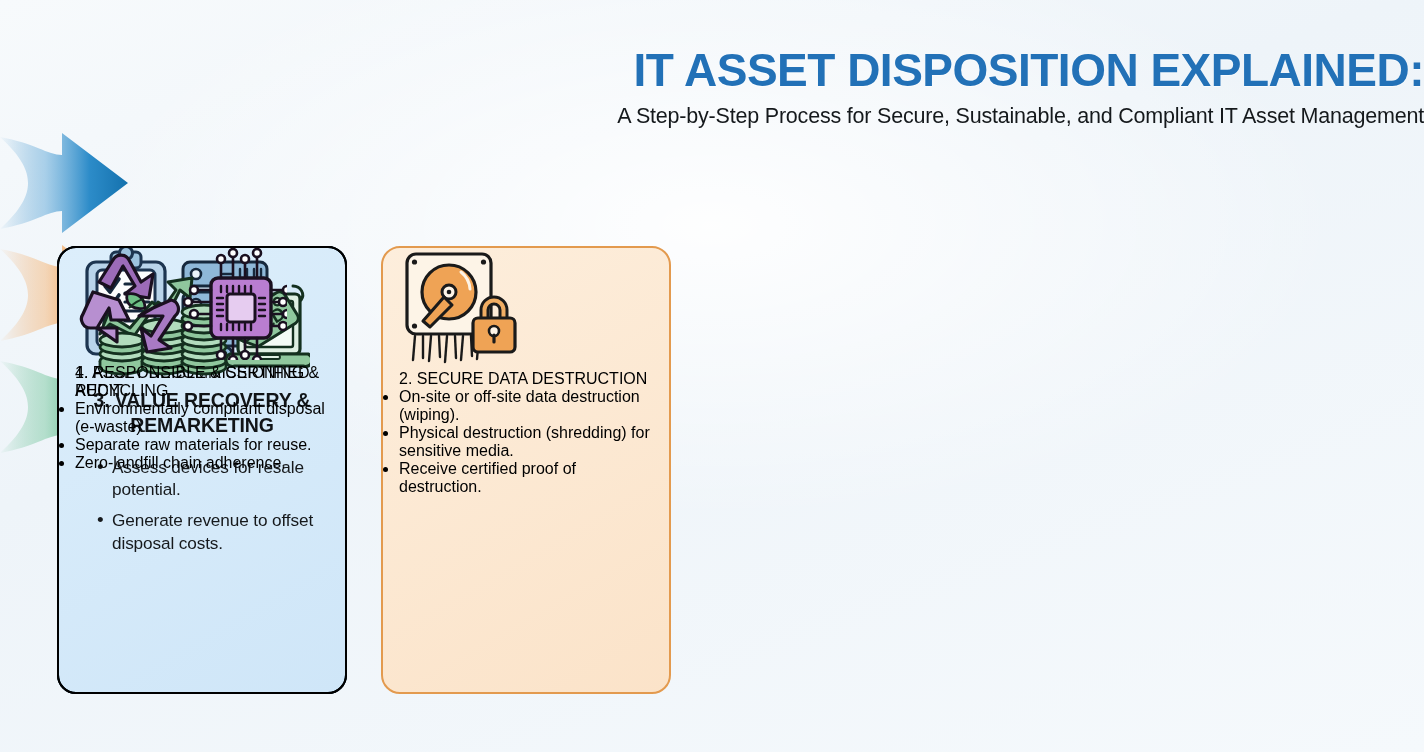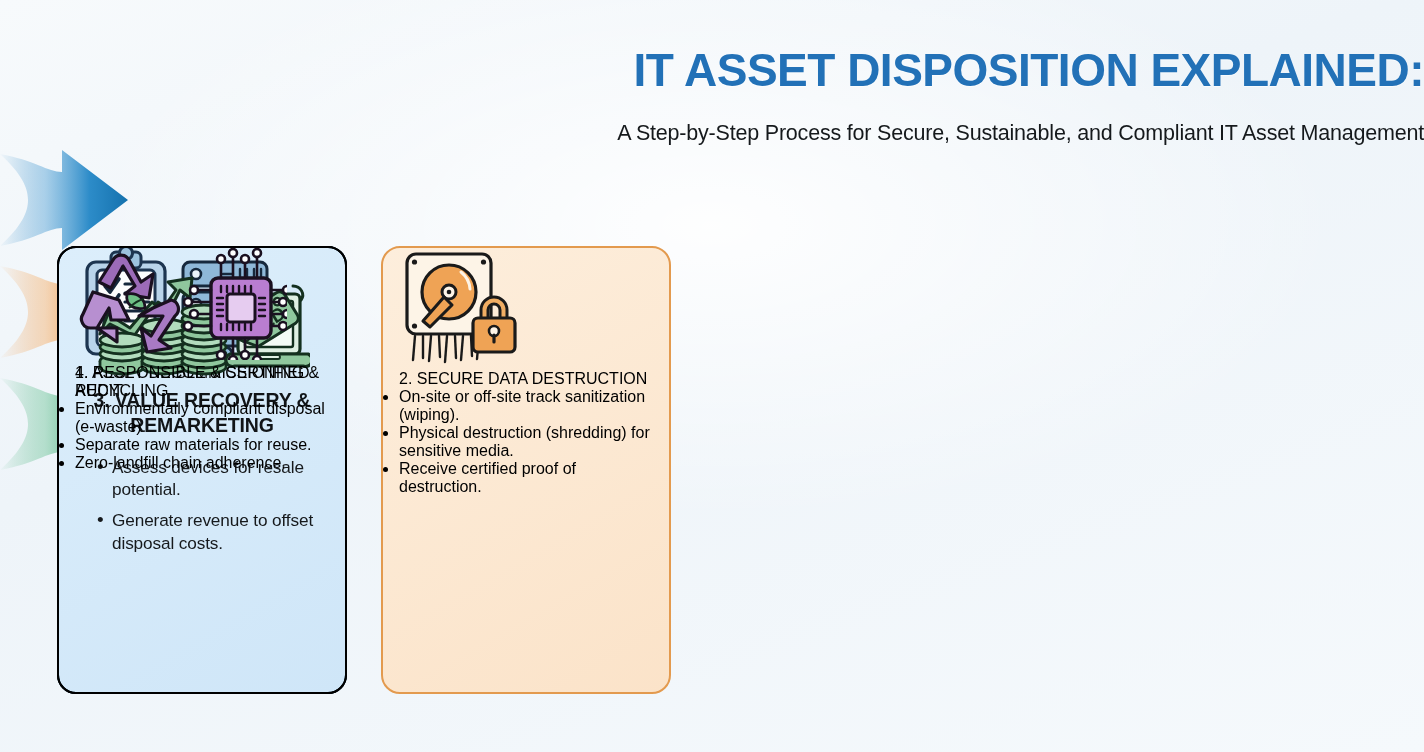--- a/index.html
+++ b/index.html
@@ -51,21 +51,21 @@
     font-size: 46px;
     font-weight: bold;
     letter-spacing: -0.5px;
     line-height: 1.16;
     text-transform: uppercase;
     text-shadow: 0 1px 0 rgba(255,255,255,0.6);
   }
   .title-line { display: block; }
 
   .subtitle {
-    margin-top: 24px;
+    margin-top: 7px;
     color: #15191c;
     font-size: 21.5px;
     font-weight: 500;
     letter-spacing: -0.2px;
   }
 
   
   .cards {
     position: absolute;
     top: 246px;
@@ -283,21 +283,21 @@
           <g>
             <path d="M82 62 a13 13 0 0 1 26 0 v10 h-7 v-10 a6 6 0 0 0 -12 0 v10 h-7 z" fill="#f0ad63" stroke="#1a1a1a" stroke-width="3"></path>
             <rect x="74" y="70" width="42" height="34" rx="5" fill="#efa355" stroke="#1a1a1a" stroke-width="3.2"></rect>
             <circle cx="95" cy="83" r="5" fill="#fdf4e7" stroke="#1a1a1a" stroke-width="2.6"></circle>
             <path d="M95 87 v7" stroke="#1a1a1a" stroke-width="3.2" stroke-linecap="round"></path>
           </g>
         </svg>
       </div>
       <div class="card-title">2. SECURE DATA DESTRUCTION</div>
       <ul class="bullets">
-        <li>On-site or off-site track sanitization (wiping).</li>
+        <li>On-site or off-site data destruction (wiping).</li>
         <li>Physical destruction (shredding) for sensitive media.</li>
         <li>Receive certified proof of destruction.</li>
       </ul>
     </div>
 
     <div class="card card-3">
       <div class="icon-wrap">
         <svg width="216" height="108" viewBox="0 0 216 108">
           <g>
             <path d="M6 66 L16 56 L40 68 L64 34 L76 42 L86 22 L96 30 L98 10 L74 14 L82 22

